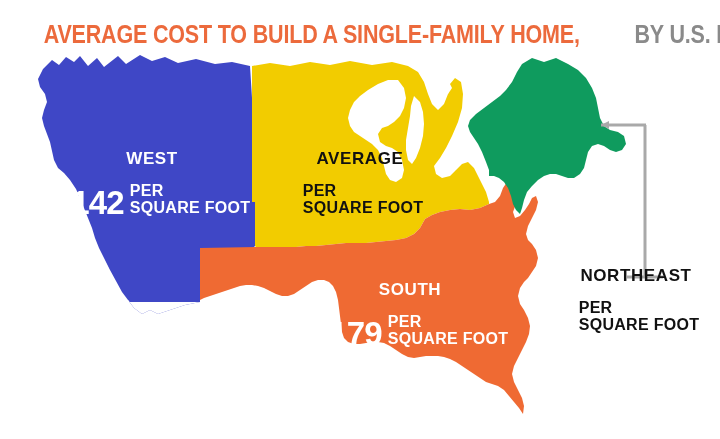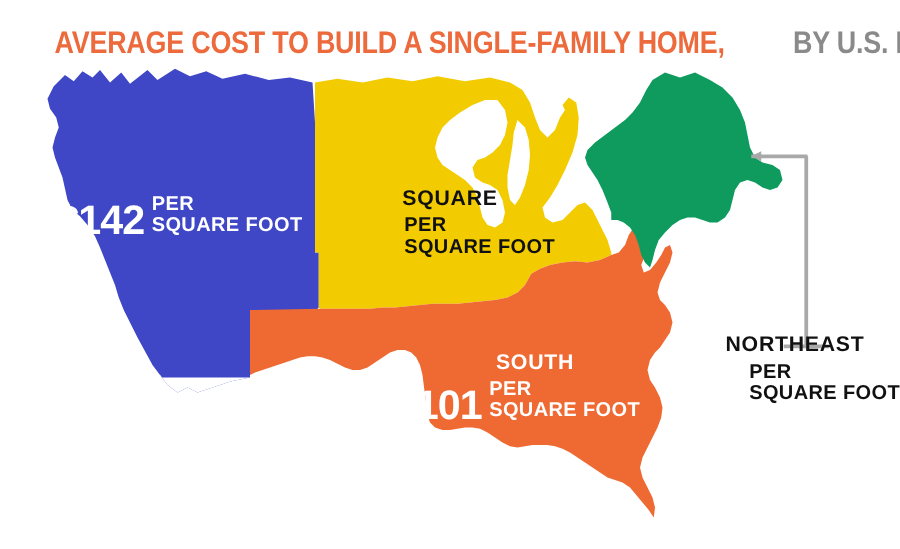--- a/index.html
+++ b/index.html
@@ -60,22 +60,22 @@
     font-family: "Liberation Sans Narrow", "Liberation Sans", sans-serif;
     font-weight: bold;
     font-size: 17px;
     letter-spacing: 0.6px;
     line-height: 1;
     display: block;
   }
   .value-row {
     display: flex;
     align-items: flex-end;
-    justify-content: flex-end;
-    margin-top: 6px;
+    justify-content: center;
+    margin-top: 16px;
     line-height: 1;
   }
   .amount {
     font-family: "Liberation Sans Narrow", "Liberation Sans", sans-serif;
     font-weight: bold;
     font-size: 33px;
     letter-spacing: -0.8px;
     line-height: 0.92;
   }
   .unit {
@@ -89,21 +89,21 @@
     padding-bottom: 2px;
   }
   .unit span { display: block; }
 
   .light  { color: #ffffff; }
   .dark   { color: #111111; }
 
   
   #label-west      { left: 62px;  top: 150px; width: 180px; }
   #label-midwest   { left: 276px; top: 150px; width: 168px; }
-  #label-south     { left: 344px; top: 281px; width: 168px; }
+  #label-south     { left: 326px; top: 281px; width: 168px; }
   #label-northeast { left: 552px; top: 267px; width: 168px; }
 
   
   #leader { position: absolute; left: 0; top: 0; }
 </style>
 </head>
 <body>
 
 <div id="title-bar">
   <span class="title-seg" id="title-main">AVERAGE COST TO BUILD A SINGLE-FAMILY HOME,</span><span class="title-seg" id="title-sub"> BY U.S. REGION</span>
@@ -220,43 +220,44 @@
 
   <svg id="leader" width="720" height="380">
     <line x1="601" y1="73" x2="646" y2="73" stroke="#a9a9a9" stroke-width="3"></line>
     <line x1="645" y1="73" x2="645" y2="225" stroke="#a9a9a9" stroke-width="3"></line>
     <line x1="627" y1="225" x2="663" y2="225" stroke="#a9a9a9" stroke-width="3"></line>
     <polygon points="601,73 609,69 609,77" fill="#a9a9a9"></polygon>
   </svg>
 </div>
 
 <div class="region-label" id="label-west">
+  <span class="region-name light">WEST</span>
   <div class="value-row">
     <span class="amount light">$142</span>
     <span class="unit light">
       <span>PER</span>
       <span>SQUARE FOOT</span>
     </span>
   </div>
 </div>
 
 <div class="region-label" id="label-midwest">
-  <span class="region-name dark">SQUARE</span>
+  <span class="region-name dark">AVERAGE</span>
   <div class="value-row">
     <span class="unit dark">
       <span>PER</span>
       <span>SQUARE FOOT</span>
     </span>
   </div>
 </div>
 
 <div class="region-label" id="label-south">
   <span class="region-name light">SOUTH</span>
   <div class="value-row">
-    <span class="amount light">$101</span>
+    <span class="amount light">$179</span>
     <span class="unit light">
       <span>PER</span>
       <span>SQUARE FOOT</span>
     </span>
   </div>
 </div>
 
 <div class="region-label" id="label-northeast">
   <span class="region-name dark">NORTHEAST</span>
   <div class="value-row">

